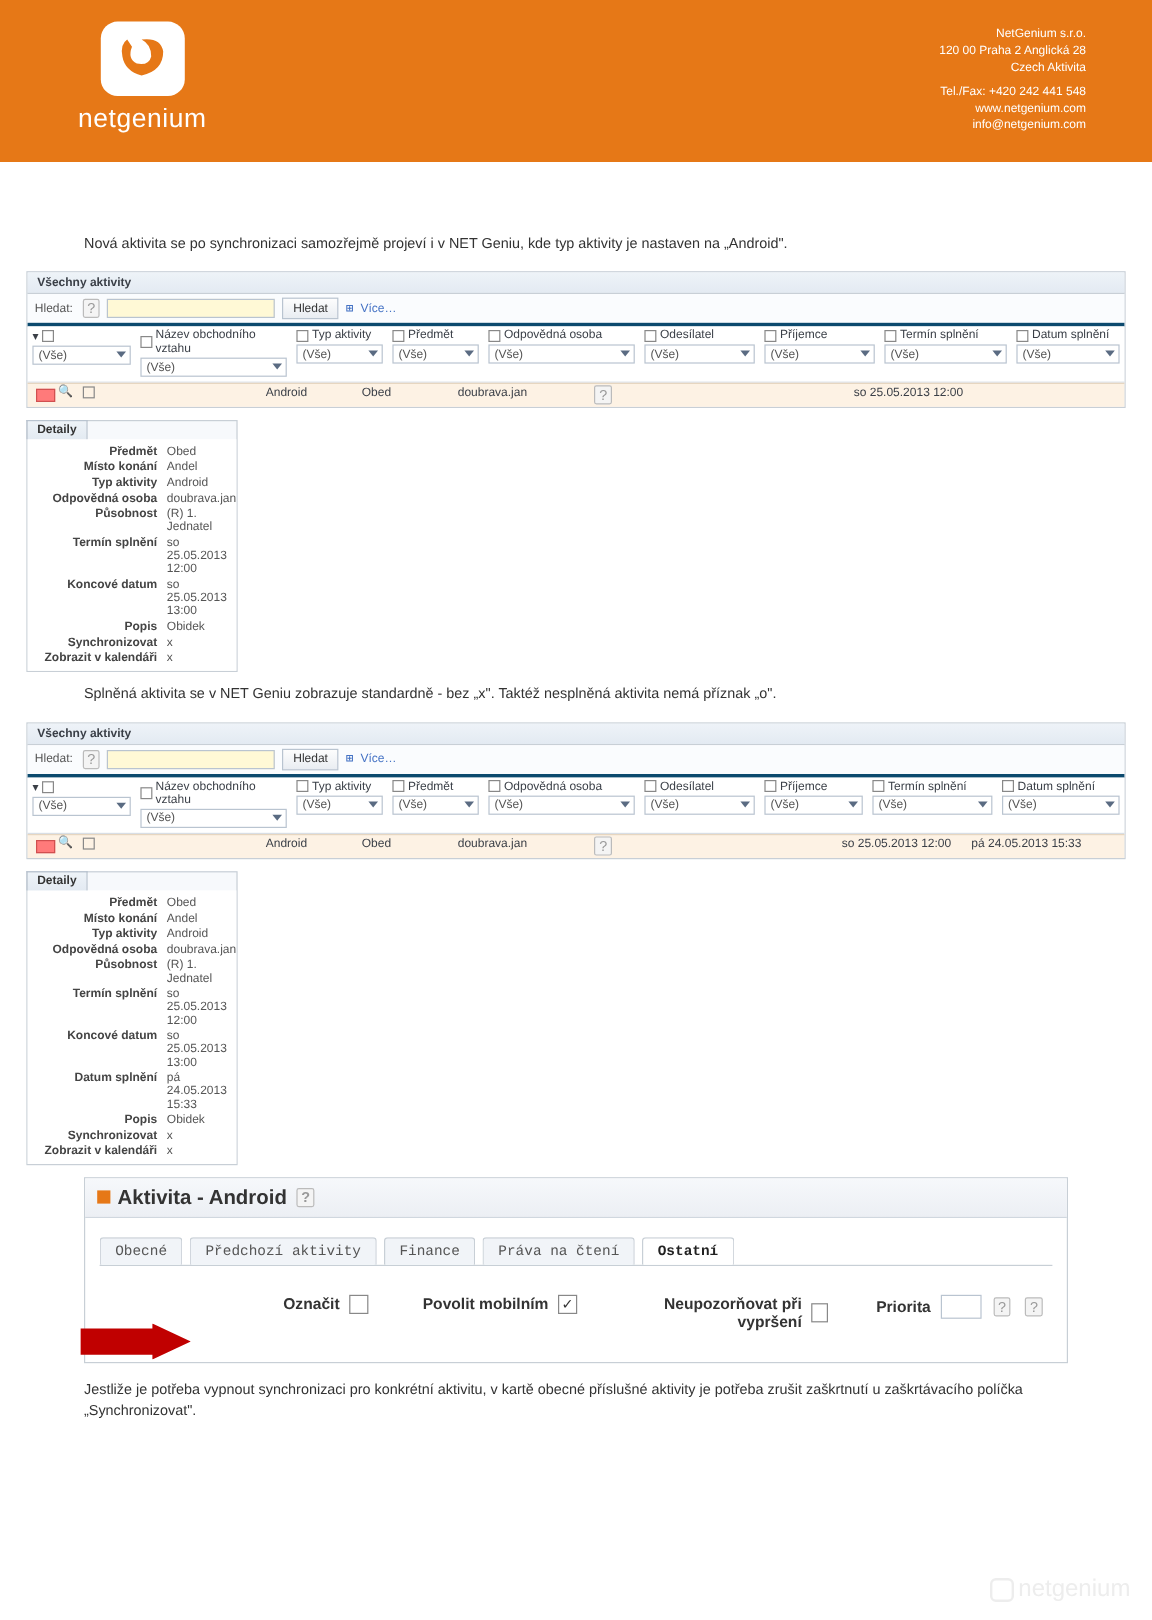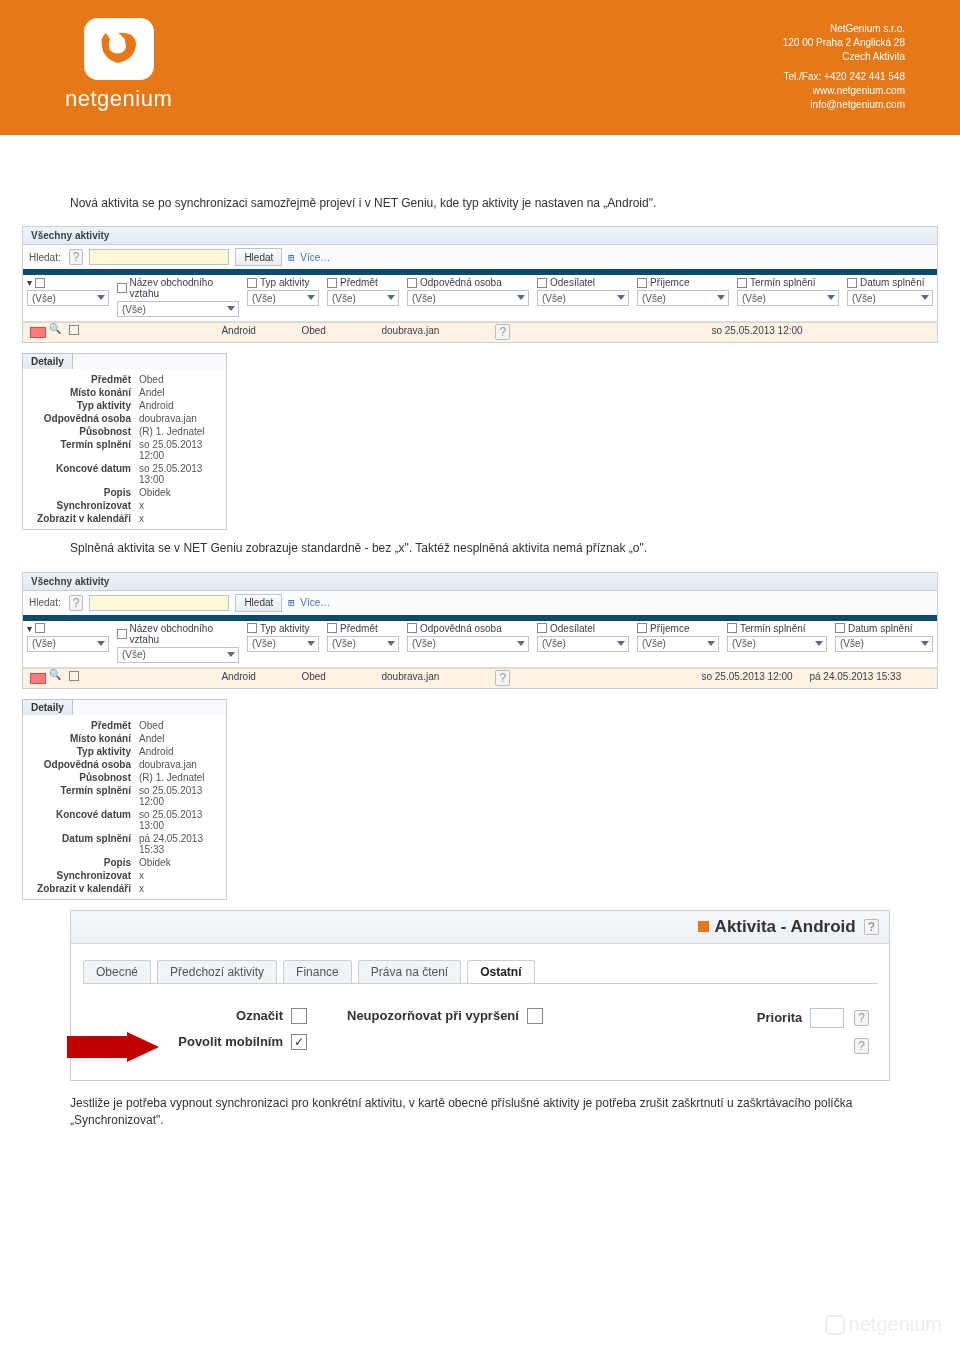--- a/index.html
+++ b/index.html
@@ -12,61 +12,61 @@
   .logo-text { color: #fff; font-size: 22px; font-weight: 300; letter-spacing: 0.5px; }
   .contact { position: absolute; right: 55px; top: 22px; text-align: right; color: #fff; font-size: 10px; line-height: 1.4; }
   .contact .c1 { font-weight: normal; }
 
   .page { padding: 60px 40px 30px 40px; }
   .para { margin: 0 30px 14px 30px; font-size: 12px; line-height: 1.45; }
 
   
   .app { border: 1px solid #c8cfd6; background: #f5f8fb; margin: 0 -18px 2px -18px; font-size: 10px; color: #3a3f47; }
   .app-title { background: linear-gradient(#eef3f8,#e3eaf2); padding: 3px 8px; font-weight: bold; border-bottom: 1px solid #c8cfd6; }
-  .searchbar { display: flex; align-items: center; gap: 6px; padding: 3px 6px; background: #fafcfe; border-bottom: 6px solid #0c4a6e; }
+  .searchbar { display: flex; align-items: center; gap: 6px; padding: 3px 6px; background: #fafcfe; border-bottom: 3px solid #0c4a6e; }
   .searchbar .lbl { color: #555; }
   .sinput { flex: 0 0 140px; height: 16px; border: 1px solid #b9c4d0; background: #fff9d6; }
   .btn { border: 1px solid #b9c4d0; background: linear-gradient(#fdfdfd,#e9edf2); padding: 1px 8px; height: 18px; font-size: 10px; color: #333; }
   .plus { font-family: monospace; color: #4472c4; font-weight: bold; }
   .vice { color: #4472c4; }
 
   .cols { display: flex; background: #fff; border-bottom: 1px solid #d8dee5; }
   .col { padding: 2px 4px 4px 4px; display: flex; flex-direction: column; gap: 2px; }
   .col-first { width: 90px; }
   .col .hdr { font-size: 10px; display: flex; align-items: center; gap: 3px; }
   .col .hdr .cb { width: 10px; height: 10px; border: 1px solid #888; display: inline-block; }
   .dd { display: inline-flex; align-items: center; border: 1px solid #b9c4d0; background: #fff; height: 16px; padding: 0 14px 0 4px; position: relative; font-size: 10px; color: #555; }
   .dd::after { content: ""; position: absolute; right: 3px; top: 4px; width: 0; height: 0; border-left: 4px solid transparent; border-right: 4px solid transparent; border-top: 5px solid #5a6b82; }
 
   .row { display: flex; background: #fdf2e4; border-top: 1px solid #e6d6c0; }
   .row .cell { padding: 2px 4px; }
   .row .swatch { width: 16px; height: 11px; background: #ff7a7a; border: 1px solid #d05050; margin: 2px 3px; }
   .row .mag { color: #caa; padding: 0 4px; }
 
   
-  .details-card { width: 205px; border: 1px solid #c8cfd6; background: #f7f9fc; margin: 10px 0 10px -18px; font-size: 10px; }
+  .details-card { width: 176px; border: 1px solid #c8cfd6; background: #f7f9fc; margin: 10px 0 10px -18px; font-size: 10px; }
   .details-card .tab { display: inline-block; background: linear-gradient(#eef3f8,#e3eaf2); border: 1px solid #b9c4d0; border-bottom: none; padding: 2px 8px; font-weight: bold; margin: -1px 0 0 -1px; }
   .details-card .body { background: #fff; padding: 4px 6px; }
   .drow { display: flex; gap: 8px; padding: 1px 0; }
   .drow .k { flex: 0 0 102px; text-align: right; font-weight: bold; color: #444; }
   .drow .v { color: #555; }
 
   
   .actbox { border: 1px solid #c8cfd6; background: #fff; margin: 6px 30px 14px 30px; }
-  .acthdr { background: linear-gradient(#f6f8fb,#eceff4); border-bottom: 1px solid #d0d7df; padding: 6px 10px; font-size: 17px; font-weight: bold; display: flex; align-items: center; gap: 6px; justify-content: flex-end; }
+  .acthdr { background: linear-gradient(#f6f8fb,#eceff4); border-bottom: 1px solid #d0d7df; padding: 6px 10px; font-size: 17px; font-weight: bold; display: flex; align-items: center; gap: 6px; }
   .actsq { width: 11px; height: 11px; background: #e67817; }
   .help { font-size: 12px; color: #999; border: 1px solid #bbb; border-radius: 2px; padding: 0 3px; background: #f4f4f4; margin-left: 2px; }
 
   .tabs { display: flex; gap: 6px; padding: 16px 12px 0 12px; font-size: 12px; }
-  .tab2 { border: 1px solid #c8cfd6; border-bottom: none; background: #f1f4f8; padding: 4px 12px; border-radius: 3px 3px 0 0; color: #555; }
+  .tab2 { border: 1px solid #c8cfd6; border-bottom: none; background: #f1f4f8; padding: 4px 12px; border-radius: 3px 3px 0 0; color: #555; font-family: Liberation Mono, monospace; }
   .tab2.active { background: #fff; font-weight: bold; color: #222; position: relative; z-index: 2; }
   .tabline { border-top: 1px solid #c8cfd6; margin: 0 12px; }
 
   .fields { display: flex; align-items: flex-start; gap: 40px; padding: 24px 12px 26px 12px; font-size: 13px; position: relative; }
-  .fgroup { display: flex; flex-direction: column; gap: 10px; }
+  .fgroup { display: flex; flex-direction: row; gap: 10px; }
   .fline { display: flex; align-items: center; gap: 8px; }
   .fline .flbl { text-align: right; font-weight: bold; min-width: 140px; }
   .chk { width: 16px; height: 16px; border: 1px solid #888; display: inline-flex; align-items: center; justify-content: center; background: #fff; font-size: 12px; }
   .prio { width: 34px; height: 20px; border: 1px solid #b9c4d0; background: #fff; }
   .arrow { position: absolute; left: -4px; top: 48px; width: 92px; height: 30px; }
 
   .pageno { text-align: center; margin-top: 70px; font-size: 12px; }
   .wm { position: fixed; right: 18px; bottom: 14px; color: #ededed; font-size: 20px; display: flex; align-items: center; gap: 4px; pointer-events: none; }
   .wm .c { width: 20px; height: 20px; border: 2px solid #ededed; border-radius: 5px; }
 </style>

